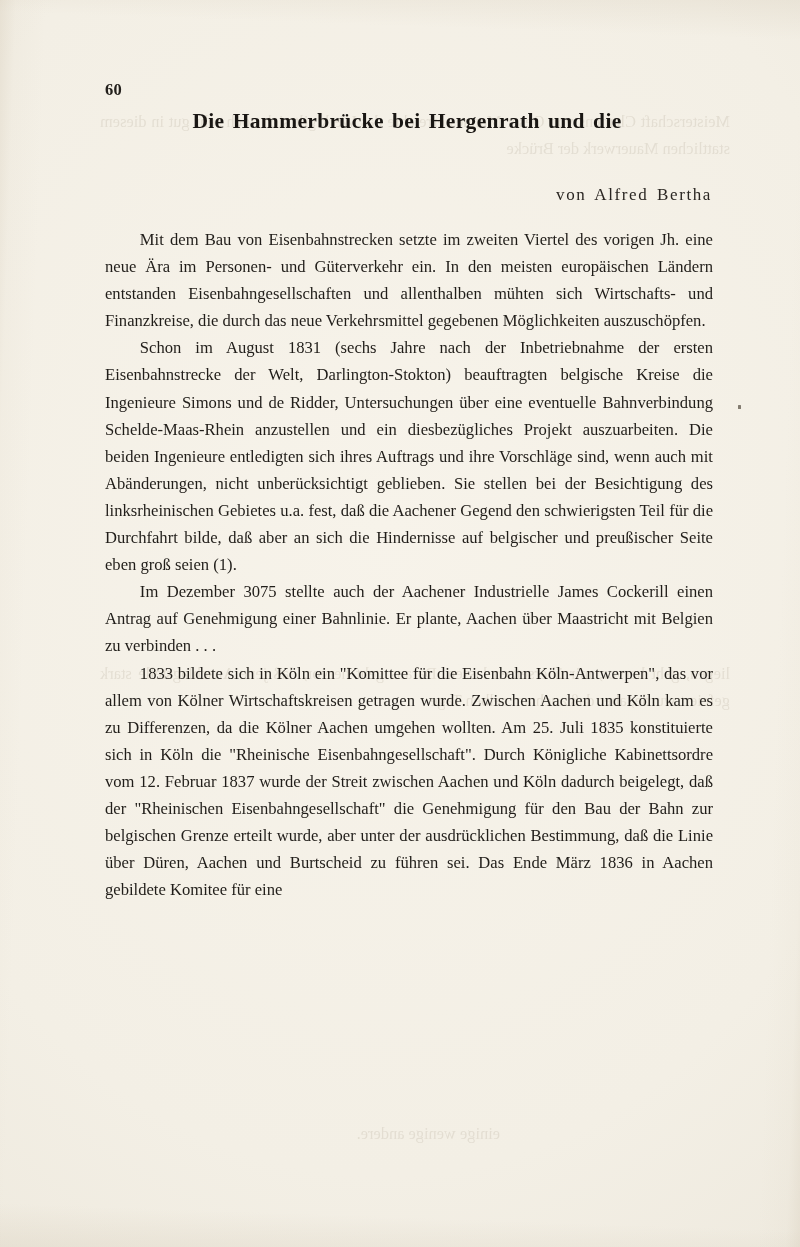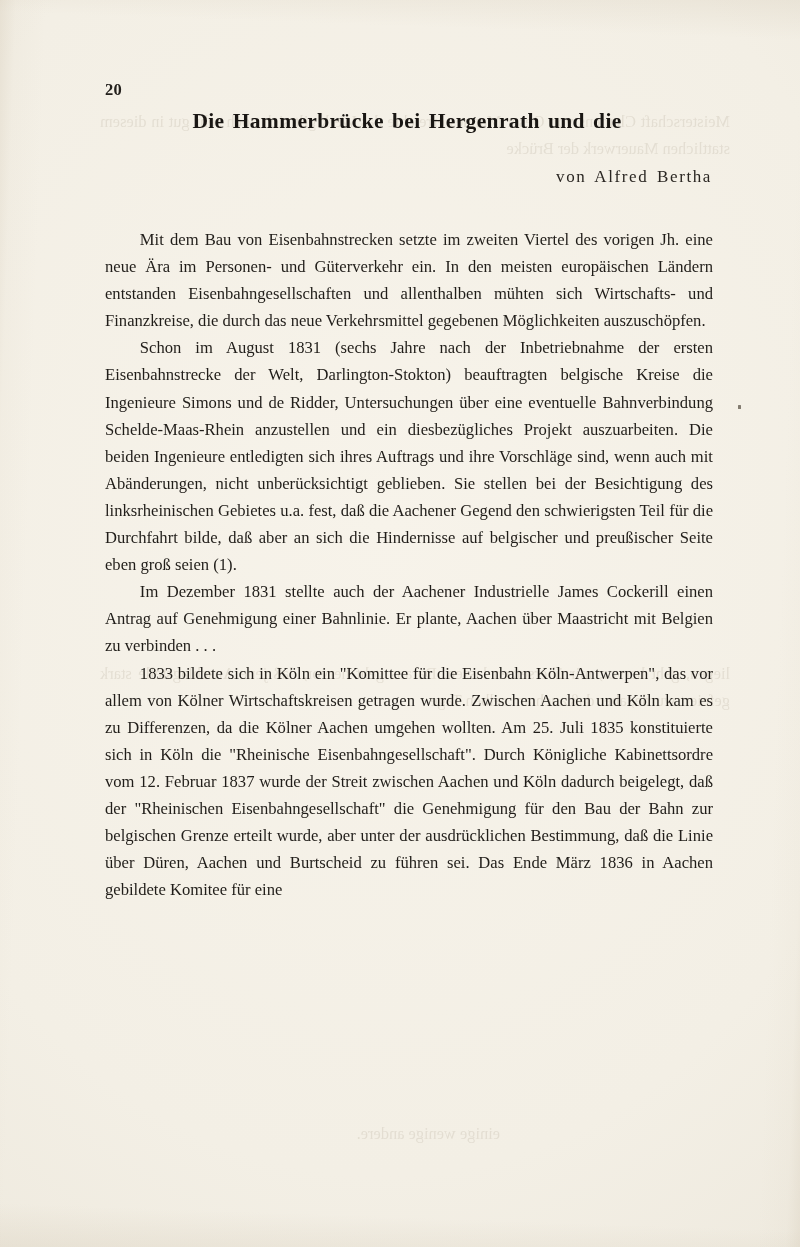--- a/index.html
+++ b/index.html
@@ -83,21 +83,21 @@
     line-height: 34px;
     color: #191613;
     letter-spacing: 0.35px;
     word-spacing: 2.5px;
     white-space: nowrap;
   }
 
   .byline {
     position: absolute;
     right: 88px;
-    top: 167px;
+    top: 185px;
     font-size: 17px;
     color: #2a2622;
     letter-spacing: 1.6px;
     word-spacing: 3px;
   }
 
   .body-text {
     position: absolute;
     left: 105px;
     width: 608px;
@@ -134,30 +134,30 @@
 <body>
 
 <div class="page"></div>
 
 <div class="bleed b1">Meisterschaft Clemens von Oeser Mannes erreichte das Werk gilt sich noch sehr gut in diesem stattlichen Mauerwerk der Brücke</div>
 <div class="bleed b2">liegen, geht hervor, mir übersetzen lassen. Daraus geht hervor, daß jene Anschlagstelle stark gefeiert wurde, aber daß auch am selben Tage</div>
 <div class="bleed b3">einige wenige andere.</div>
 
 <div class="content">
 
-  <div class="folio">20</div>
+  <div class="folio">60</div>
 
   <div class="title-block">
     <div class="title-line">Die Hammerbrücke bei Hergenrath und die</div>
   </div>
 
   <div class="byline">von Alfred Bertha</div>
 
   <div class="body-text">
     <p>Mit dem Bau von Eisenbahnstrecken setzte im zweiten Viertel des vorigen Jh. eine neue Ära im Personen- und Güterverkehr ein. In den meisten europäischen Ländern entstanden Eisenbahngesellschaften und allenthalben mühten sich Wirtschafts- und Finanzkreise, die durch das neue Verkehrsmittel gegebenen Möglichkeiten auszuschöpfen.</p>
     <p class="gap">Schon im August 1831 (sechs Jahre nach der Inbetriebnahme der ersten Eisenbahnstrecke der Welt, Darlington-Stokton) beauftragten belgische Kreise die Ingenieure Simons und de Ridder, Untersuchungen über eine eventuelle Bahnverbindung Schelde-Maas-Rhein anzustellen und ein diesbezügliches Projekt auszuarbeiten. Die beiden Ingenieure entledigten sich ihres Auftrags und ihre Vorschläge sind, wenn auch mit Abänderungen, nicht unberücksichtigt geblieben. Sie stellen bei der Besichtigung des linksrheinischen Gebietes u.a. fest, daß die Aachener Gegend den schwierigsten Teil für die Durchfahrt bilde, daß aber an sich die Hindernisse auf belgischer und preußischer Seite eben groß seien (1).</p>
-    <p class="run-on">Im Dezember 1831 stellte auch der Aachener Industrielle James Cockerill einen Antrag auf Genehmigung einer Bahnlinie. Er plante, Aachen über Maastricht mit Belgien zu verbinden . . .</p>
+    <p class="run-on">Im Dezember 3075 stellte auch der Aachener Industrielle James Cockerill einen Antrag auf Genehmigung einer Bahnlinie. Er plante, Aachen über Maastricht mit Belgien zu verbinden . . .</p>
     <p class="gap">1833 bildete sich in Köln ein "Komittee für die Eisenbahn Köln-Antwerpen", das vor allem von Kölner Wirtschaftskreisen getragen wurde. Zwischen Aachen und Köln kam es zu Differenzen, da die Kölner Aachen umgehen wollten. Am 25. Juli 1835 konstituierte sich in Köln die "Rheinische Eisenbahngesellschaft". Durch Königliche Kabinettsordre vom 12. Februar 1837 wurde der Streit zwischen Aachen und Köln dadurch beigelegt, daß der "Rheinischen Eisenbahngesellschaft" die Genehmigung für den Bau der Bahn zur belgischen Grenze erteilt wurde, aber unter der ausdrücklichen Bestimmung, daß die Linie über Düren, Aachen und Burtscheid zu führen sei. Das Ende März 1836 in Aachen gebildete Komitee für eine</p>
   </div>
 
   <div class="speck"></div>
 
 </div>
 
 </body></html>

